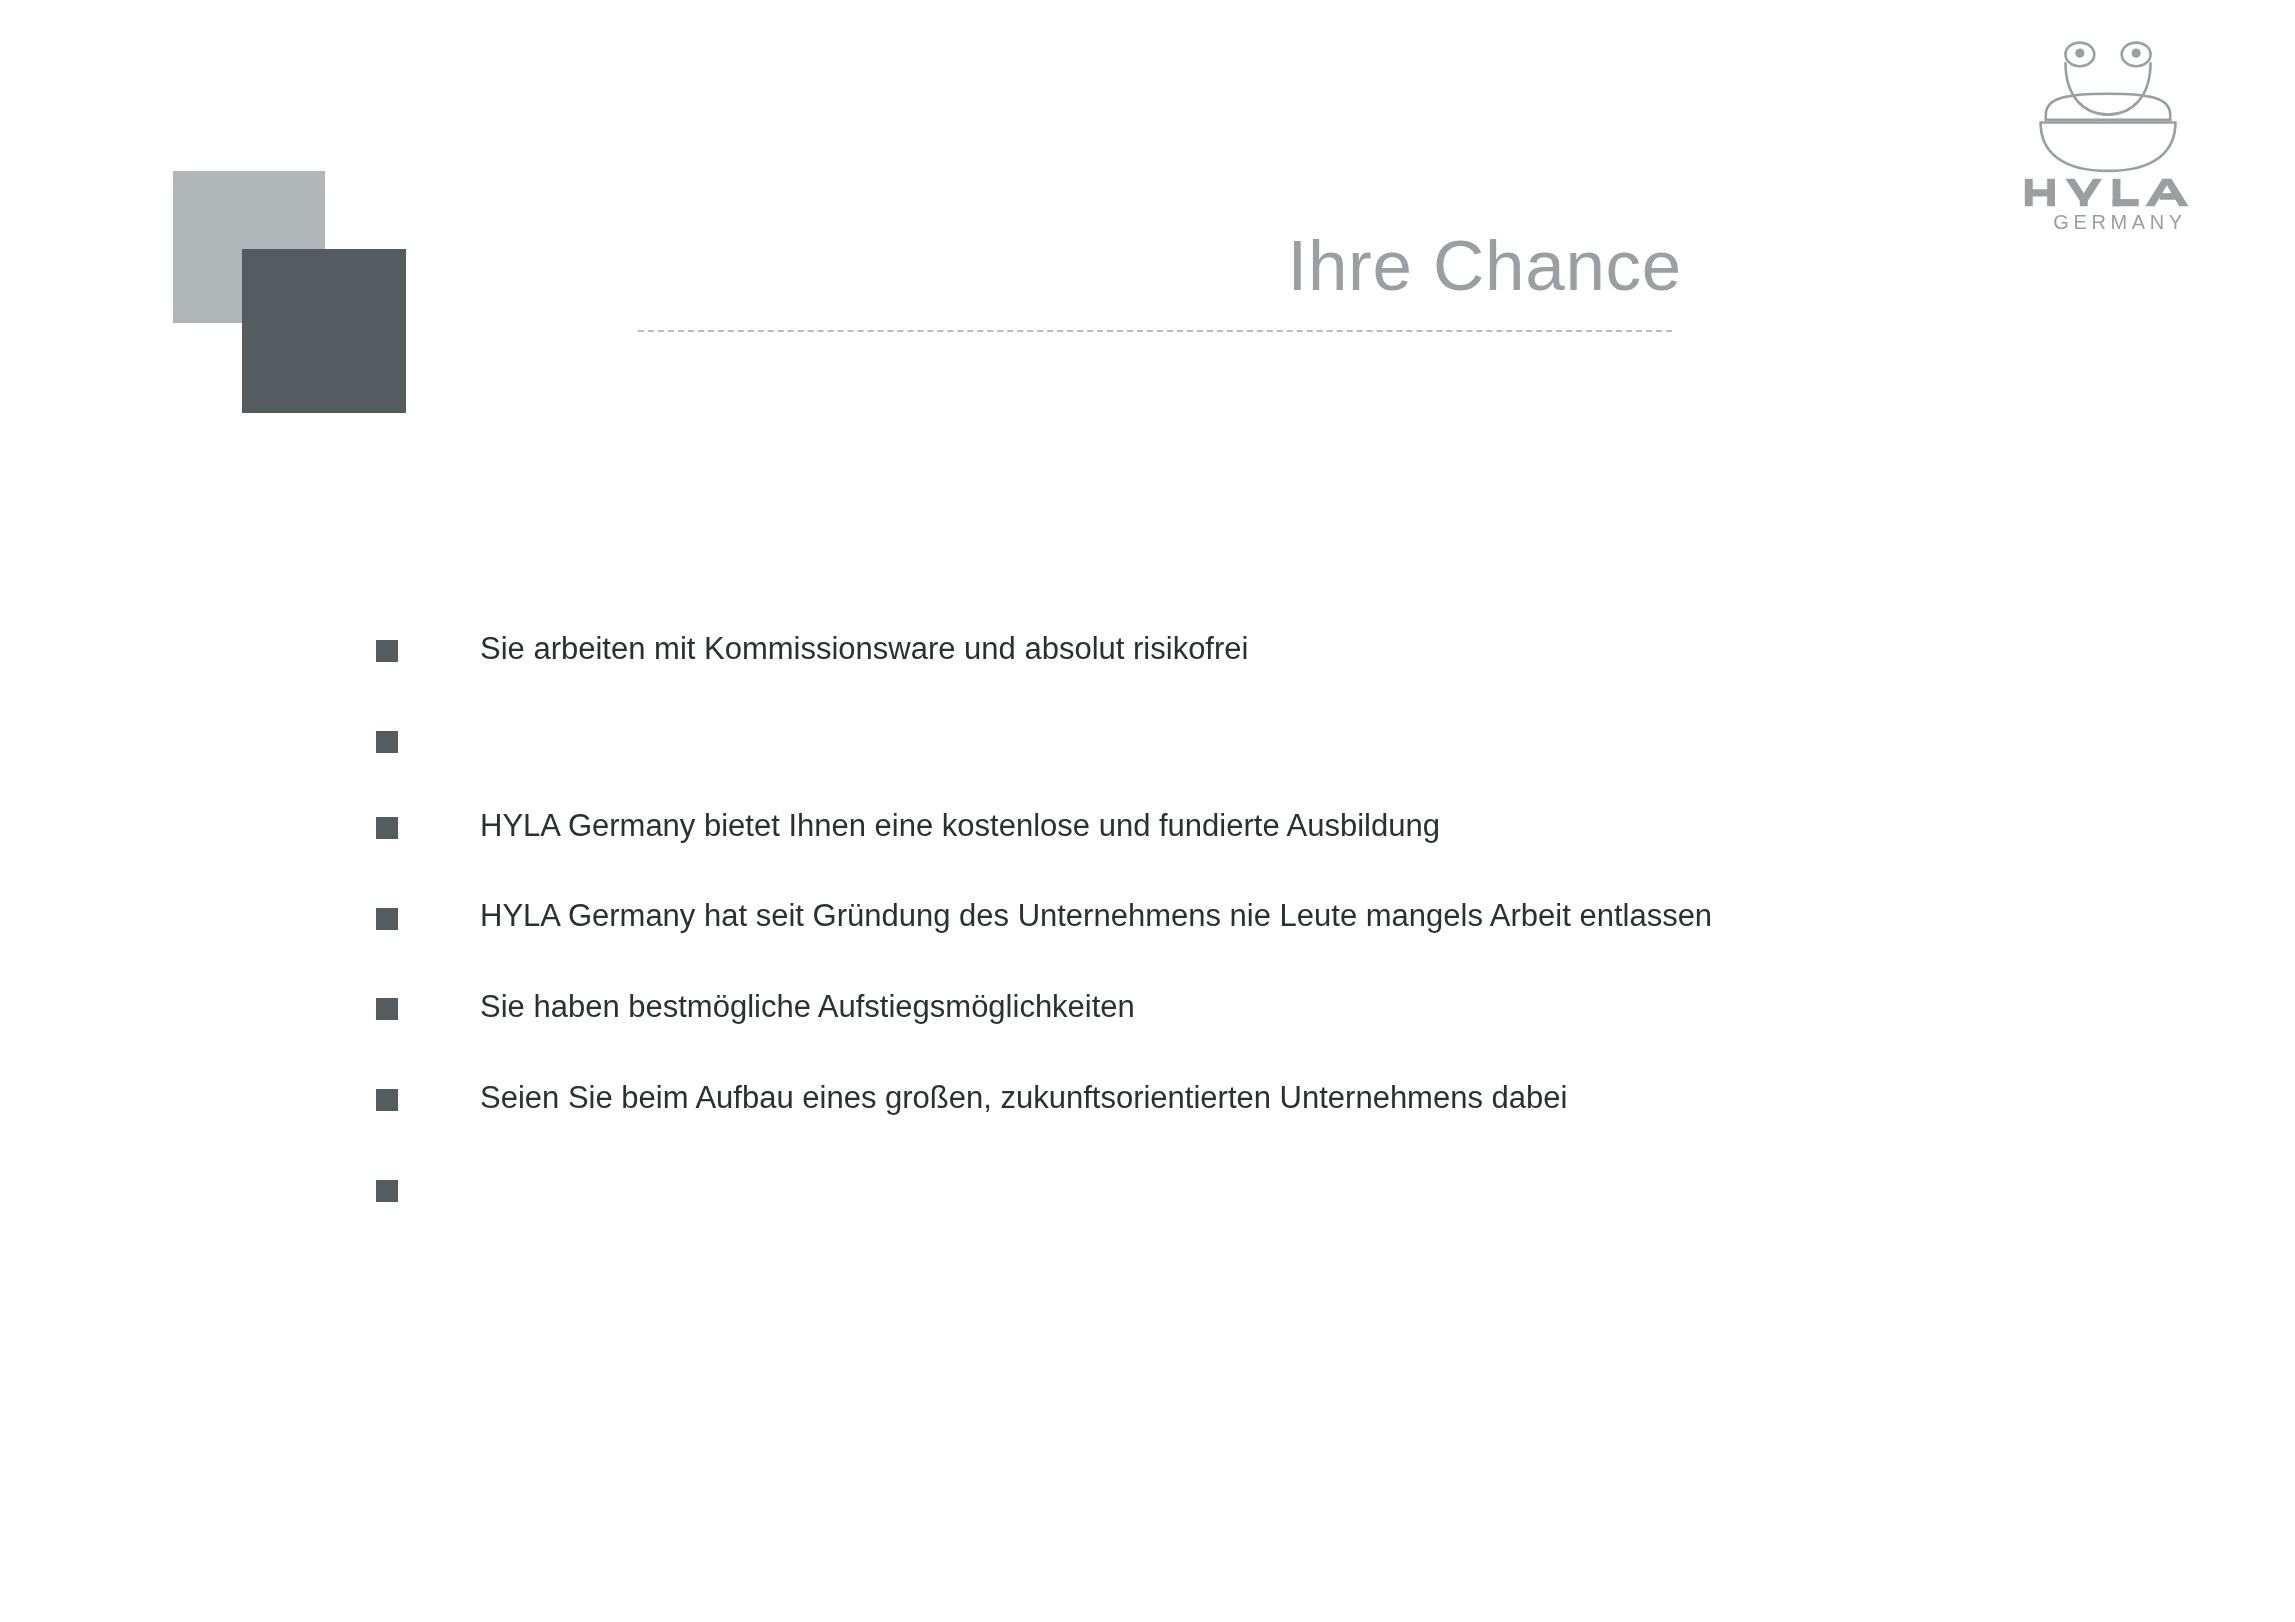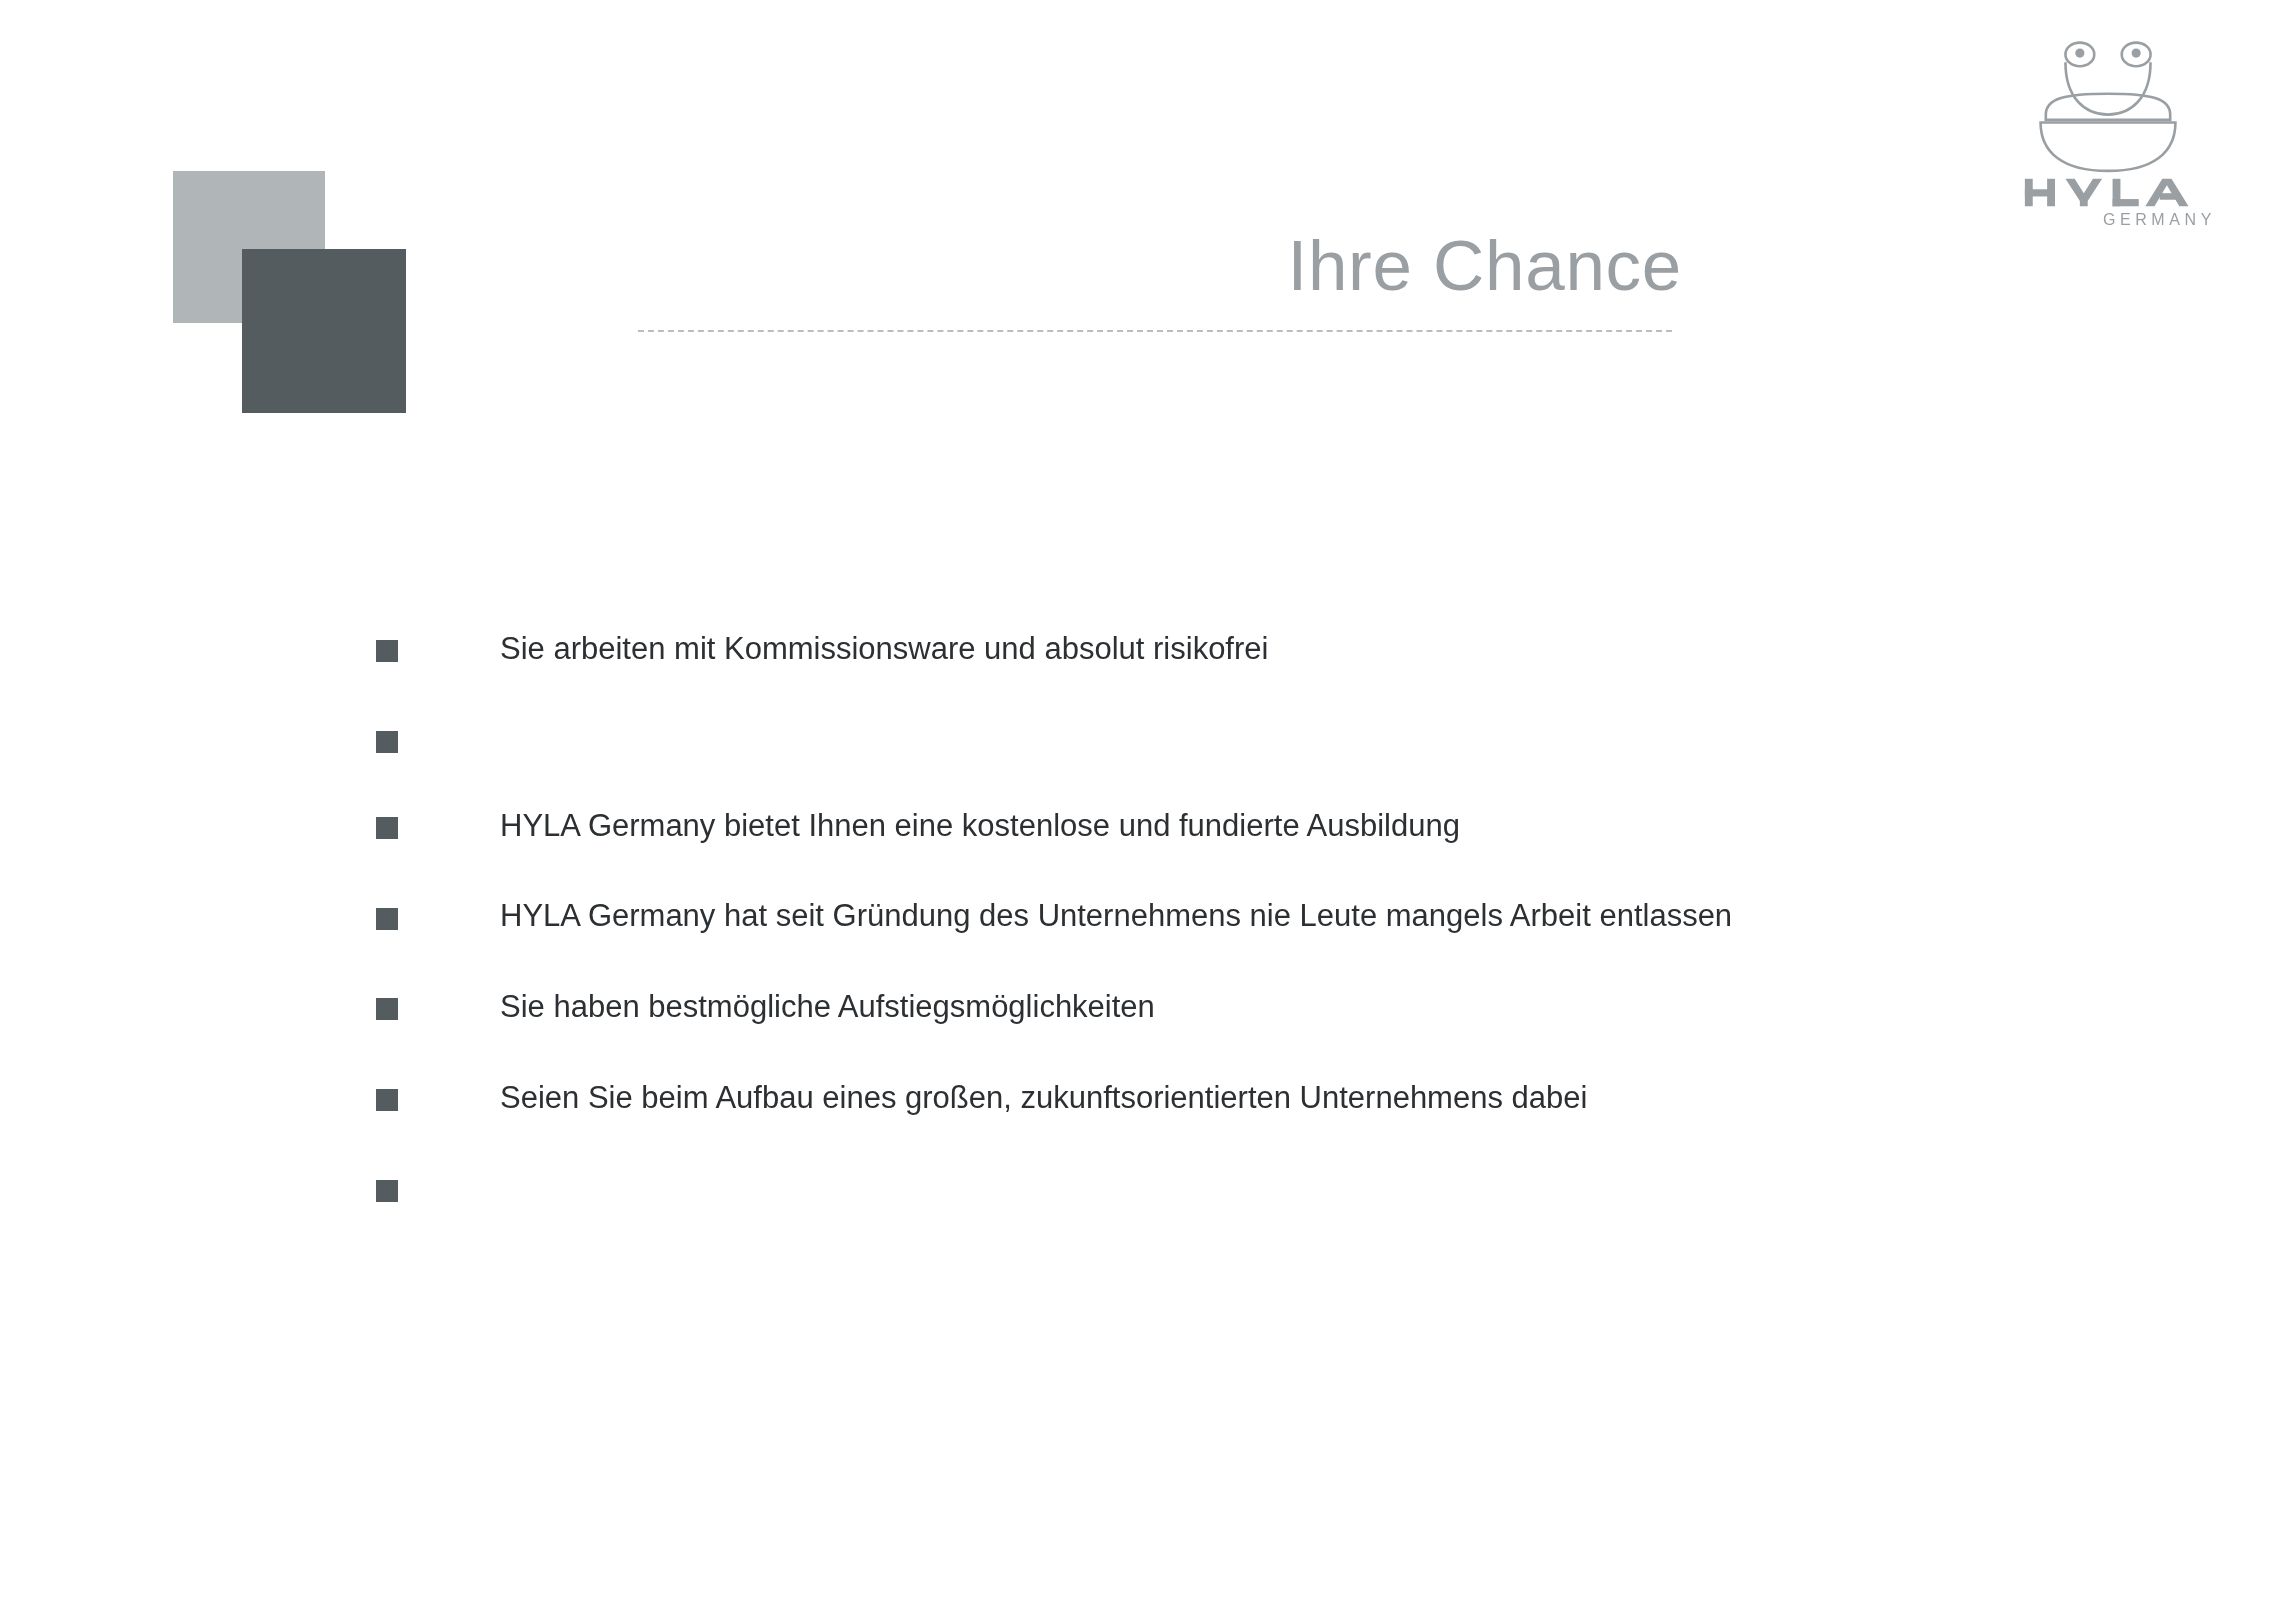--- a/index.html
+++ b/index.html
@@ -62,41 +62,40 @@
   .logo {
     position: absolute;
     right: 79px;
     top: 36px;
     width: 216px;
     height: 262px;
   }
   .logo svg { display: block; width: 100%; height: 100%; }
   .logo-word {
     position: absolute;
-    left: 0;
+    left: 12px;
     top: 175px;
     width: 100%;
-    text-align: right;
-    font-size: 16px;
+    text-align: center;
+    font-size: 20px;
     letter-spacing: 4.6px;
     color: #9a9fa3;
   }
 
   
   .bullets {
     position: absolute;
     left: 376px;
     top: 631px;
     width: 1767px;
   }
   .bullet-row {
     display: flex;
     align-items: flex-start;
     margin-bottom: 55px;
-    gap: 20px;
   }
   .bullet-marker {
     width: 22px;
     height: 22px;
     background: #555c60;
     flex: 0 0 22px;
     margin-top: 9.2px;
   }
   .bullet-text {
     margin-left: 82px;

